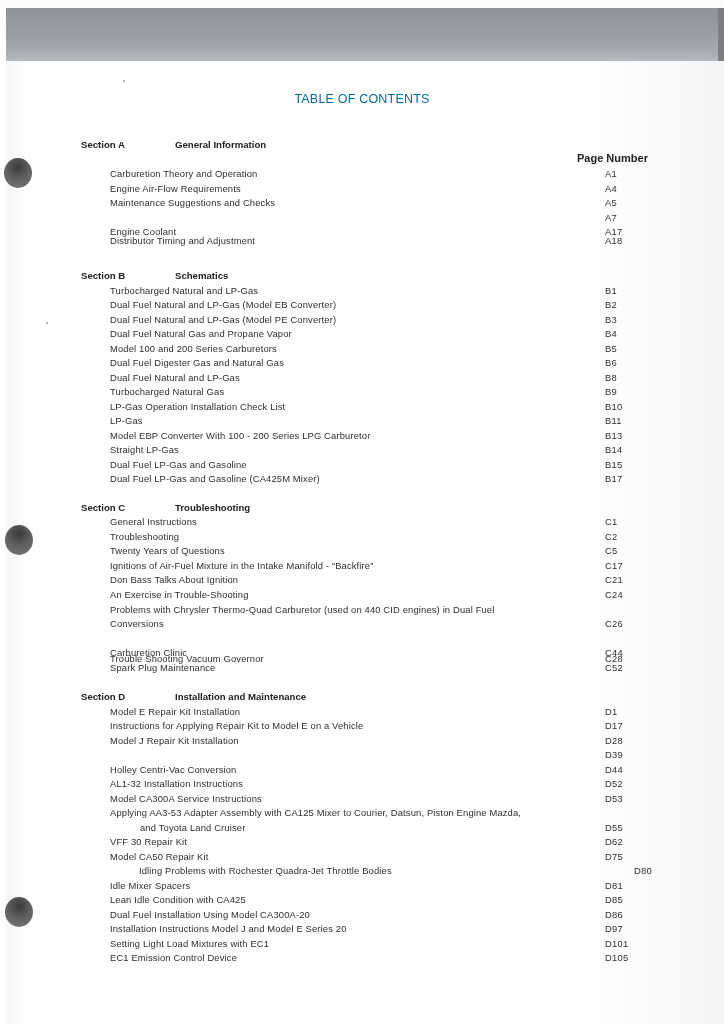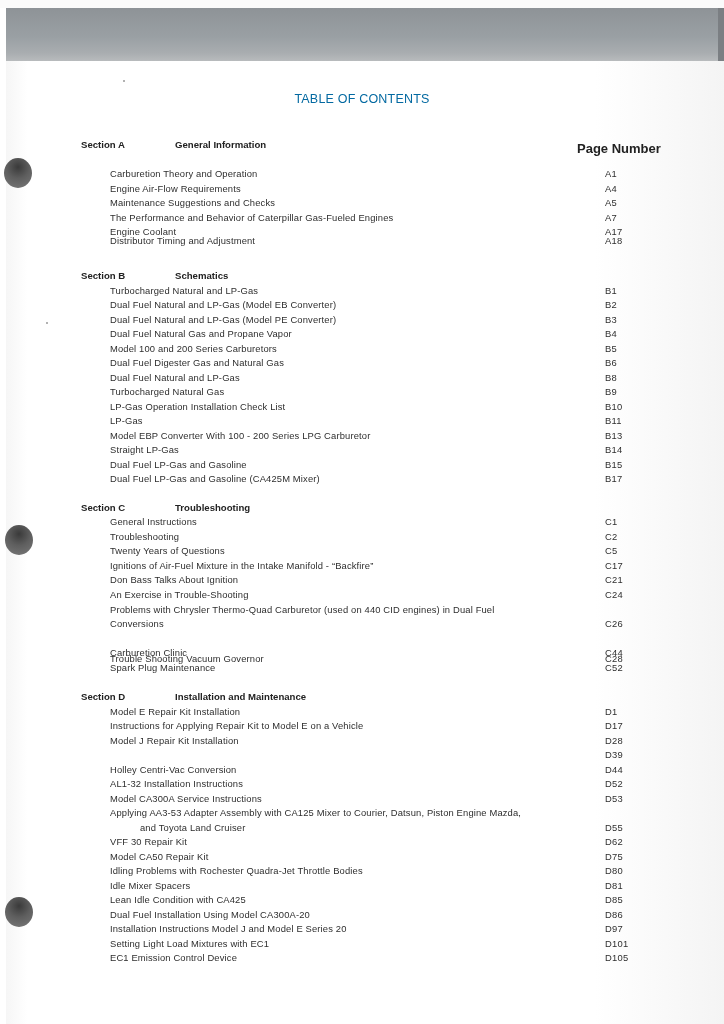--- a/index.html
+++ b/index.html
@@ -32,21 +32,21 @@
     .title {
       position: absolute; left: 0; width: 724px; top: 92px; text-align: center;
       font-size: 12.5px; font-weight: normal; letter-spacing: 0.2px; color: #0369a1;
     }
     .section-head {
       position: absolute; left: 81px; font-size: 9.6px; font-weight: bold; color: #222;
       white-space: nowrap;
     }
     .section-head .sec-label { display: inline-block; width: 94px; }
     .page-num-head {
-      position: absolute; left: 577px; top: 141px; font-size: 13px; font-weight: bold; color: #222;
+      position: absolute; left: 577px; top: 152px; font-size: 11px; font-weight: bold; color: #222;
     }
     .entry {
       position: absolute; left: 110px; width: 560px; height: 14.6px;
       font-size: 9.4px; color: #2e2e2e; white-space: nowrap;
     }
     .entry .entry-title { position: absolute; left: 0; top: 0; letter-spacing: 0.15px; }
     .entry .entry-page { position: absolute; left: 495px; top: 0; letter-spacing: 0.3px; }
     .entry.indent2 .entry-title { left: 30px; }
     .speck { position: absolute; width: 2px; height: 2px; background: #999; border-radius: 50%; }
   </style>
@@ -77,21 +77,20 @@
   </div>
 <div class="entry" style="top:182.6px;">
     <span class="entry-title">Engine Air-Flow Requirements</span>
     <span class="entry-page">A4</span>
   </div>
 <div class="entry" style="top:197.2px;">
     <span class="entry-title">Maintenance  Suggestions and Checks</span>
     <span class="entry-page">A5</span>
   </div>
 <div class="entry" style="top:211.8px;">
-    <span class="entry-title">The Performance and Behavior of Caterpillar Gas-Fueled Engines</span>
     <span class="entry-page">A7</span>
   </div>
 <div class="entry" style="top:226.4px;">
     <span class="entry-title">Engine Coolant</span>
     <span class="entry-page">A17</span>
   </div>
 <div class="entry" style="top:235px;">
     <span class="entry-title">Distributor Timing and Adjustment</span>
     <span class="entry-page">A18</span>
   </div>
@@ -243,21 +242,21 @@
     <span class="entry-page">D55</span>
   </div>
 <div class="entry" style="top:836px;">
     <span class="entry-title">VFF 30 Repair Kit</span>
     <span class="entry-page">D62</span>
   </div>
 <div class="entry" style="top:850.5px;">
     <span class="entry-title">Model CA50 Repair Kit</span>
     <span class="entry-page">D75</span>
   </div>
-<div class="entry" style="top:865px;">
+<div class="entry" style="top:865px;margin-left:29px;">
     <span class="entry-title">Idling Problems with Rochester Quadra-Jet Throttle Bodies</span>
     <span class="entry-page">D80</span>
   </div>
 <div class="entry" style="top:879.5px;">
     <span class="entry-title">Idle Mixer Spacers</span>
     <span class="entry-page">D81</span>
   </div>
 <div class="entry" style="top:894px;">
     <span class="entry-title">Lean Idle Condition with CA425</span>
     <span class="entry-page">D85</span>

